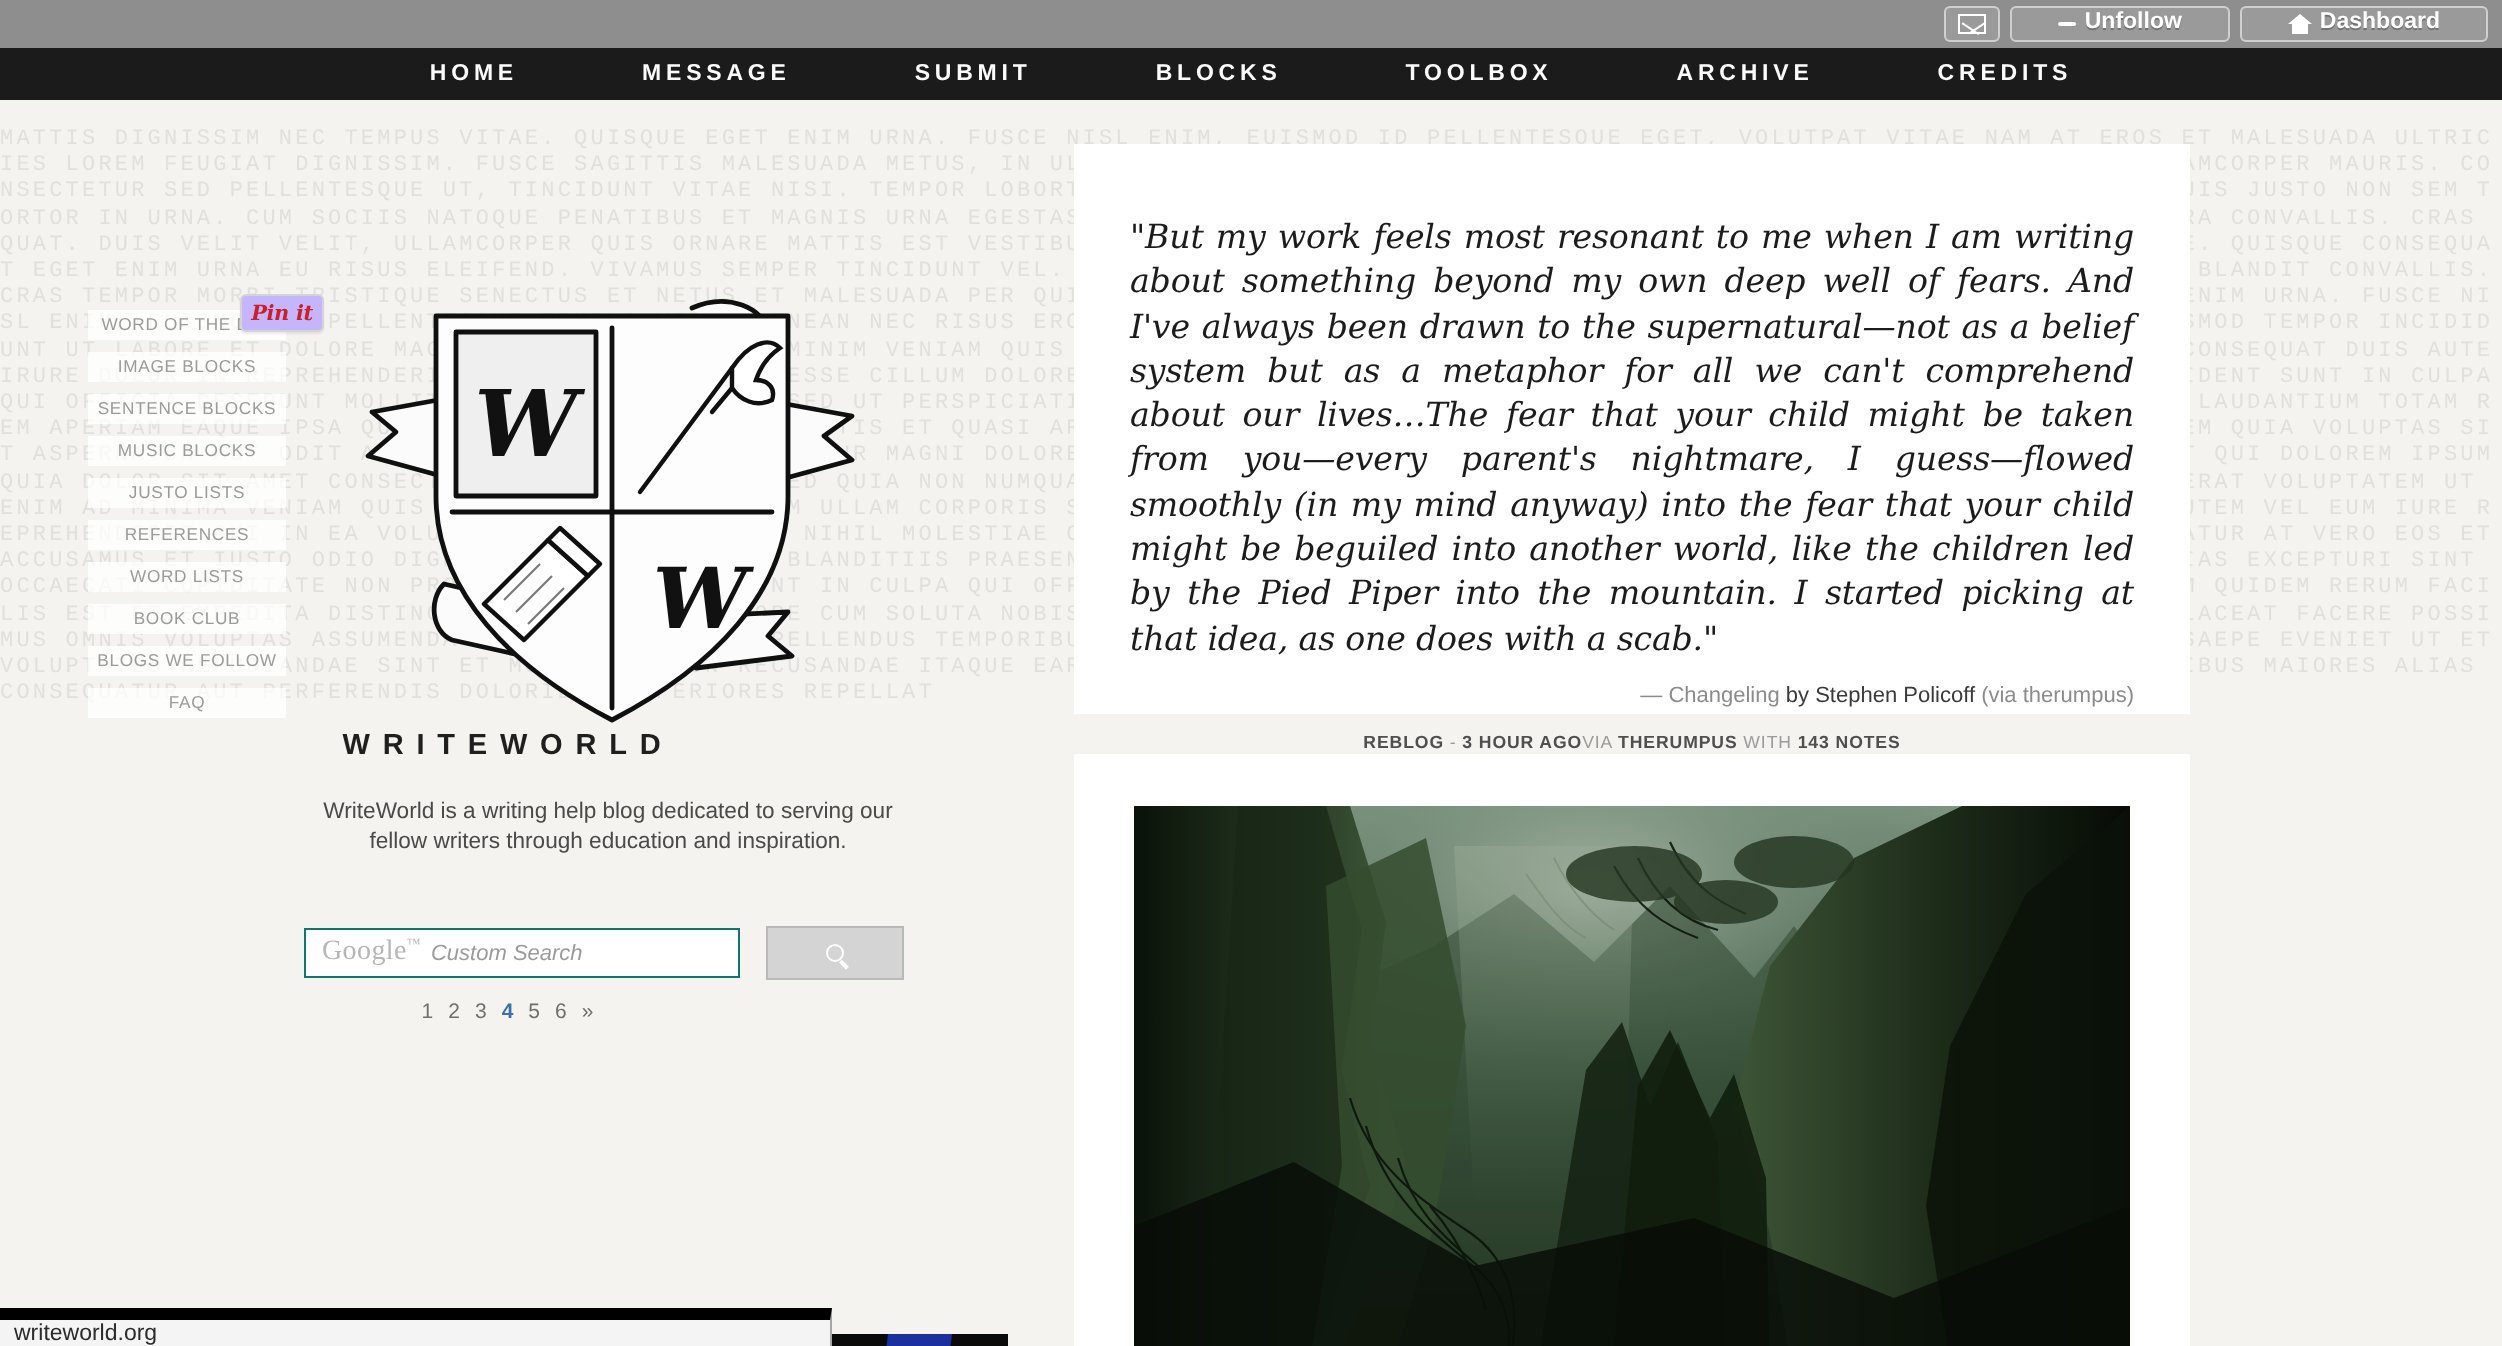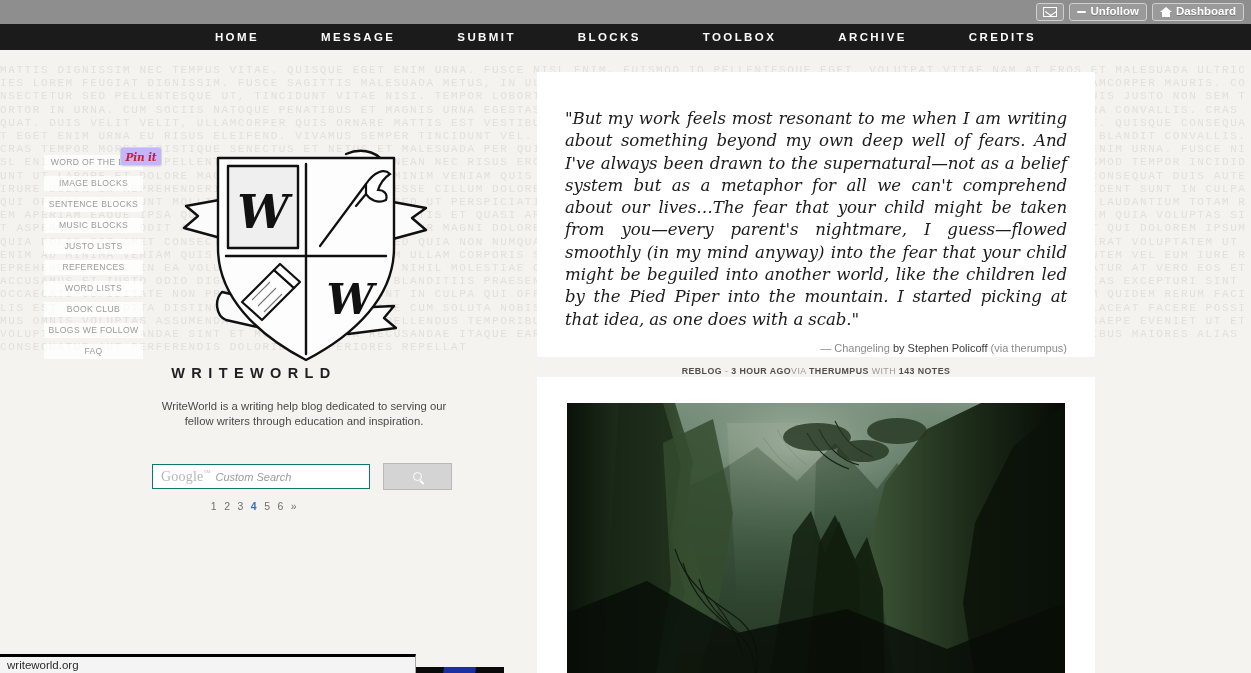--- a/index.html
+++ b/index.html
@@ -50,21 +50,21 @@
     height: 18px;
     background: #9a9a9a;
     border: 1px solid #cfcfcf;
     border-radius: 3px;
     color: #ffffff;
     font-size: 11.5px;
     font-weight: bold;
     display: flex;
     align-items: center;
     gap: 4px;
-    padding: 0 7px;
+    padding: 0 23px;
     line-height: 1;
     text-shadow: 0 1px 0 rgba(0,0,0,.25);
     cursor: pointer;
   }
   .tbtn.icon-only { padding: 0 6px; }
   .mail-glyph {
     display: inline-block;
     width: 14px; height: 10px;
     border: 1.3px solid #fff;
     position: relative;
@@ -334,21 +334,21 @@
   }
   .photo-frame svg { display:block; width: 498px; height: 290px; }
 
   
   .status-bar {
     position: absolute;
     left: 0; bottom: 0;
     height: 19px;
     min-width: 416px;
     background: #f4f4f4;
-    border-top: 3px solid #000000;
+    border-top: 6px solid #000000;
     border-right: 1px solid #a6a6a6;
     display: flex;
     align-items: center;
     padding-left: 7px;
     font-size: 11.5px;
     color: #2b2b2b;
     z-index: 50;
   }
 </style>
 </head>

